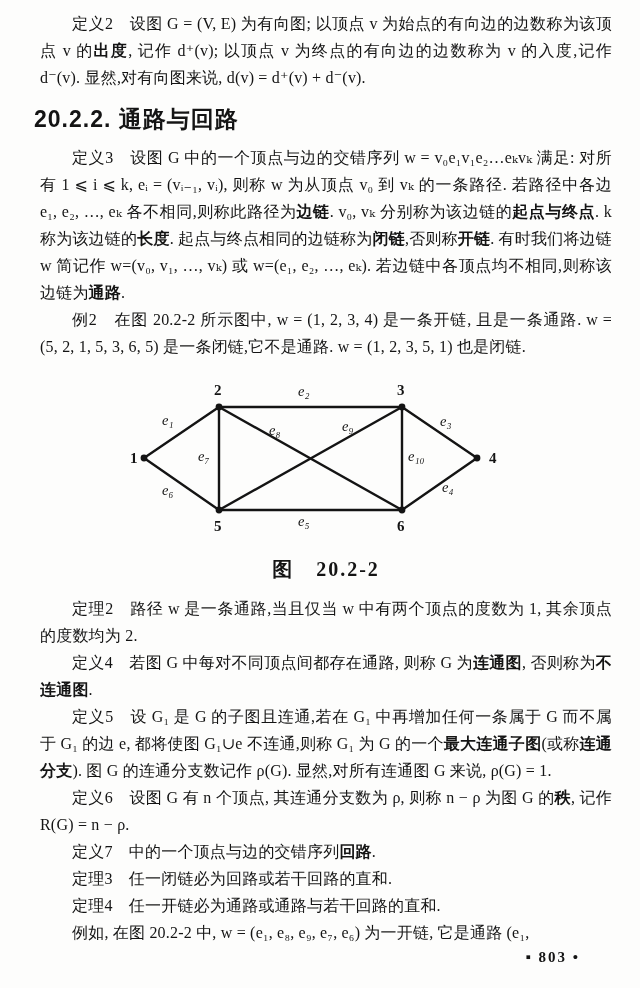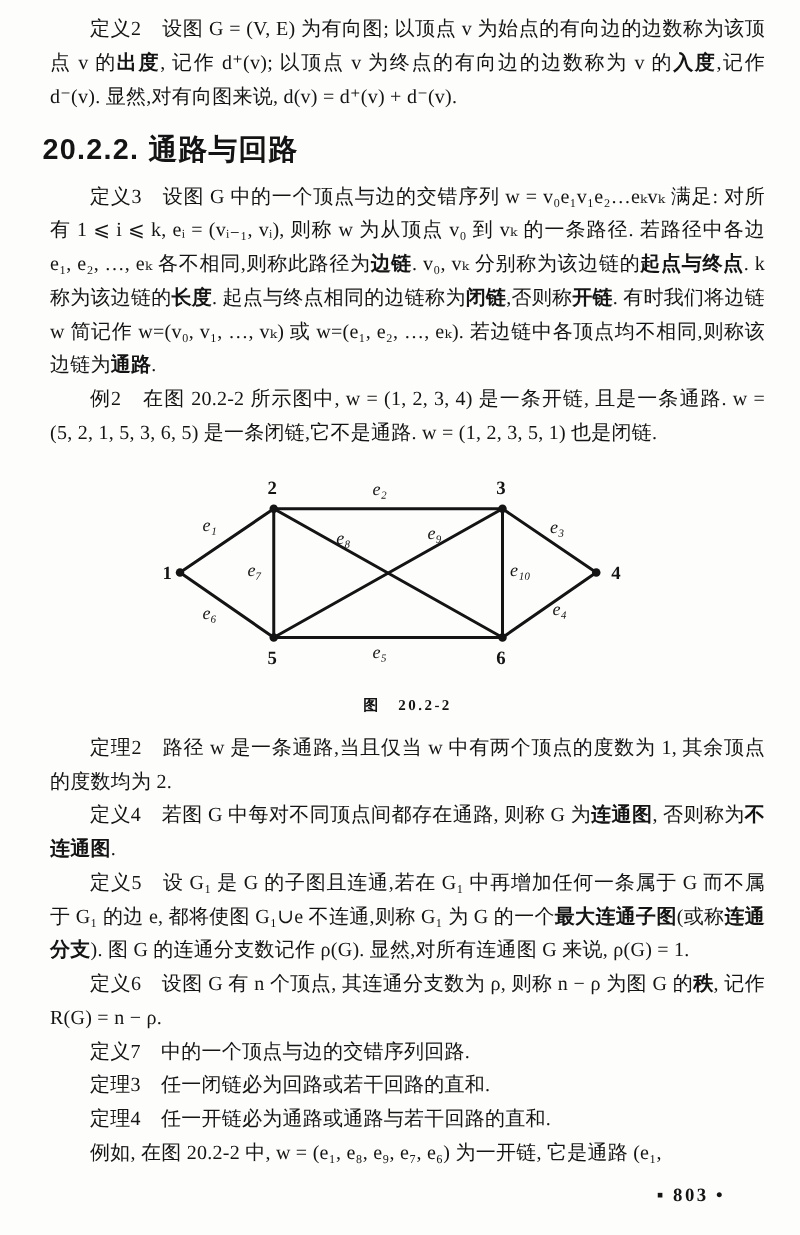--- a/index.html
+++ b/index.html
@@ -31,21 +31,21 @@
     font-family:"Liberation Sans","DejaVu Sans",sans-serif;
   }
   .figure-wrap{
     margin:18px 0 4px 66px;
     width:436px;
   }
   .figure-wrap svg{display:block;}
   .fig-caption{
     margin:10px 0 12px 0;
     text-align:center;
-    font-size:12px;
+    font-size:20px;
     font-weight:bold;
     letter-spacing:2px;
   }
   .edge{stroke:#141414;stroke-width:2.4;stroke-linecap:round;}
   .vdot{fill:#141414;}
   .vlabel{
     font-family:"Liberation Serif","DejaVu Serif",serif;
     font-size:15px;font-weight:bold;fill:#141414;
   }
   .elabel{
@@ -58,21 +58,21 @@
     font-size:15px;
     font-weight:bold;
     letter-spacing:2px;
   }
 </style>
 </head>
 <body>
 
 <div class="page">
 
-  <p class="para"><span class="lead">定义2</span><span><span>　设图 G = (V, E) 为有向图; 以顶点 v 为始点的有向边的边数称为该顶点 v 的</span><span style="font-weight: bold;">出度</span><span>, 记作 d⁺(v); 以顶点 v 为终点的有向边的边数称为 v 的</span><span style="font-weight: bold;">入度</span><span>,记作 d⁻(v). 显然,对有向图来说, d(v) = d⁺(v) + d⁻(v).</span></span></p>
+  <p class="para"><span class="lead">定义2</span><span><span>　设图 G = (V, E) 为有向图; 以顶点 v 为始点的有向边的边数称为该顶点 v 的</span><span style="font-weight: bold;">出度</span><span>, 记作 d⁺(v); 以顶点 v 为终点的有向边的边数称为 v 的</span><span style="font-weight: normal;">入度</span><span>,记作 d⁻(v). 显然,对有向图来说, d(v) = d⁺(v) + d⁻(v).</span></span></p>
 
   <h2 class="section">20.2.2. 通路与回路</h2>
 
   <p class="para"><span class="lead">定义3</span><span><span>　设图 G 中的一个顶点与边的交错序列 w = v₀e₁v₁e₂…eₖvₖ 满足: 对所有 1 ⩽ i ⩽ k, eᵢ = (vᵢ₋₁, vᵢ), 则称 w 为从顶点 v₀ 到 vₖ 的一条路径. 若路径中各边 e₁, e₂, …, eₖ 各不相同,则称此路径为</span><span style="font-weight: bold;">边链</span><span>. v₀, vₖ 分别称为该边链的</span><span style="font-weight: bold;">起点与终点</span><span>. k 称为该边链的</span><span style="font-weight: bold;">长度</span><span>. 起点与终点相同的边链称为</span><span style="font-weight: bold;">闭链</span><span>,否则称</span><span style="font-weight: bold;">开链</span><span>. 有时我们将边链 w 简记作 w=(v₀, v₁, …, vₖ) 或 w=(e₁, e₂, …, eₖ). 若边链中各顶点均不相同,则称该边链为</span><span style="font-weight: bold;">通路</span><span>.</span></span></p>
 
   <p class="para"><span class="lead">例2</span><span><span>　在图 20.2-2 所示图中, w = (1, 2, 3, 4) 是一条开链, 且是一条通路. w = (5, 2, 1, 5, 3, 6, 5) 是一条闭链,它不是通路. w = (1, 2, 3, 5, 1) 也是闭链.</span></span></p>
 
   <div class="figure-wrap">
     <svg width="436" height="168" viewBox="0 0 436 168">
 
@@ -117,21 +117,21 @@
   <div class="fig-caption">图　20.2-2</div>
 
   <p class="para"><span class="lead">定理2</span><span><span>　路径 w 是一条通路,当且仅当 w 中有两个顶点的度数为 1, 其余顶点的度数均为 2.</span></span></p>
 
   <p class="para"><span class="lead">定义4</span><span><span>　若图 G 中每对不同顶点间都存在通路, 则称 G 为</span><span style="font-weight: bold;">连通图</span><span>, 否则称为</span><span style="font-weight: bold;">不连通图</span><span>.</span></span></p>
 
   <p class="para"><span class="lead">定义5</span><span><span>　设 G₁ 是 G 的子图且连通,若在 G₁ 中再增加任何一条属于 G 而不属于 G₁ 的边 e, 都将使图 G₁∪e 不连通,则称 G₁ 为 G 的一个</span><span style="font-weight: bold;">最大连通子图</span><span>(或称</span><span style="font-weight: bold;">连通分支</span><span>). 图 G 的连通分支数记作 ρ(G). 显然,对所有连通图 G 来说, ρ(G) = 1.</span></span></p>
 
   <p class="para"><span class="lead">定义6</span><span><span>　设图 G 有 n 个顶点, 其连通分支数为 ρ, 则称 n − ρ 为图 G 的</span><span style="font-weight: bold;">秩</span><span>, 记作 R(G) = n − ρ.</span></span></p>
 
-  <p class="para"><span class="lead">定义7</span><span><span>　中的一个顶点与边的交错序列</span><span style="font-weight: normal;">回路</span><span>.</span></span></p>
+  <p class="para"><span class="lead">定义7</span><span><span>　中的一个顶点与边的交错序列</span><span style="font-weight: bold;">回路</span><span>.</span></span></p>
 
   <p class="para"><span class="lead">定理3</span><span><span>　任一闭链必为回路或若干回路的直和.</span></span></p>
 
   <p class="para"><span class="lead">定理4</span><span><span>　任一开链必为通路或通路与若干回路的直和.</span></span></p>
 
   <p class="para"><span><span>例如, 在图 20.2-2 中, w = (e₁, e₈, e₉, e₇, e₆) 为一开链, 它是通路 (e₁,</span></span></p>
 
 </div>
 
 <div class="footer"><span>▪</span> <span>803</span> <span>•</span></div>

